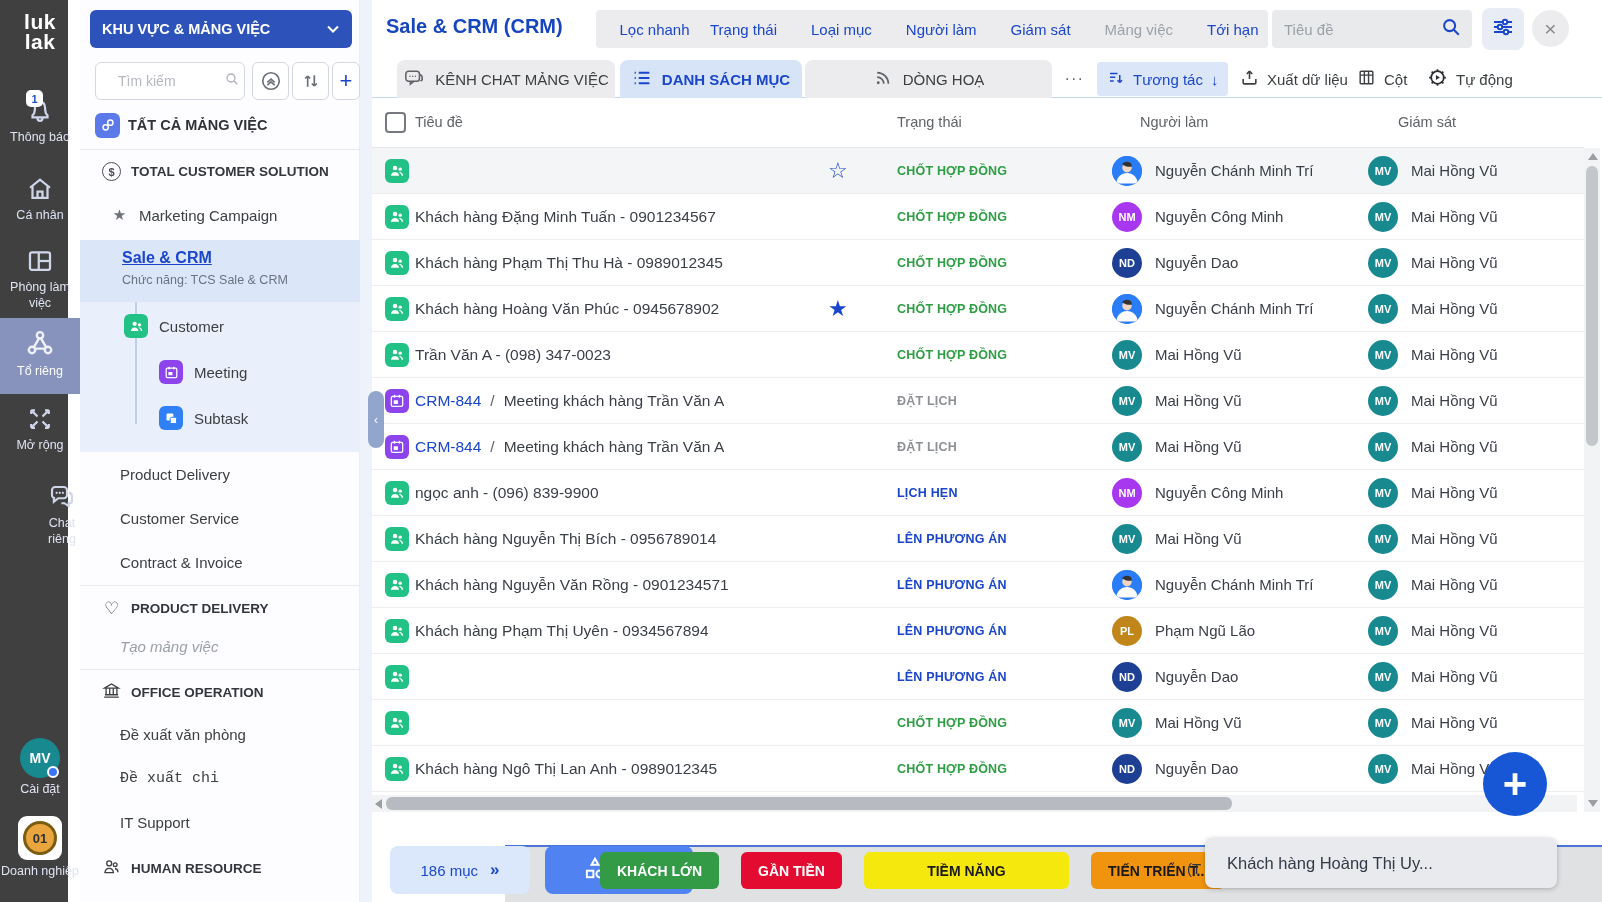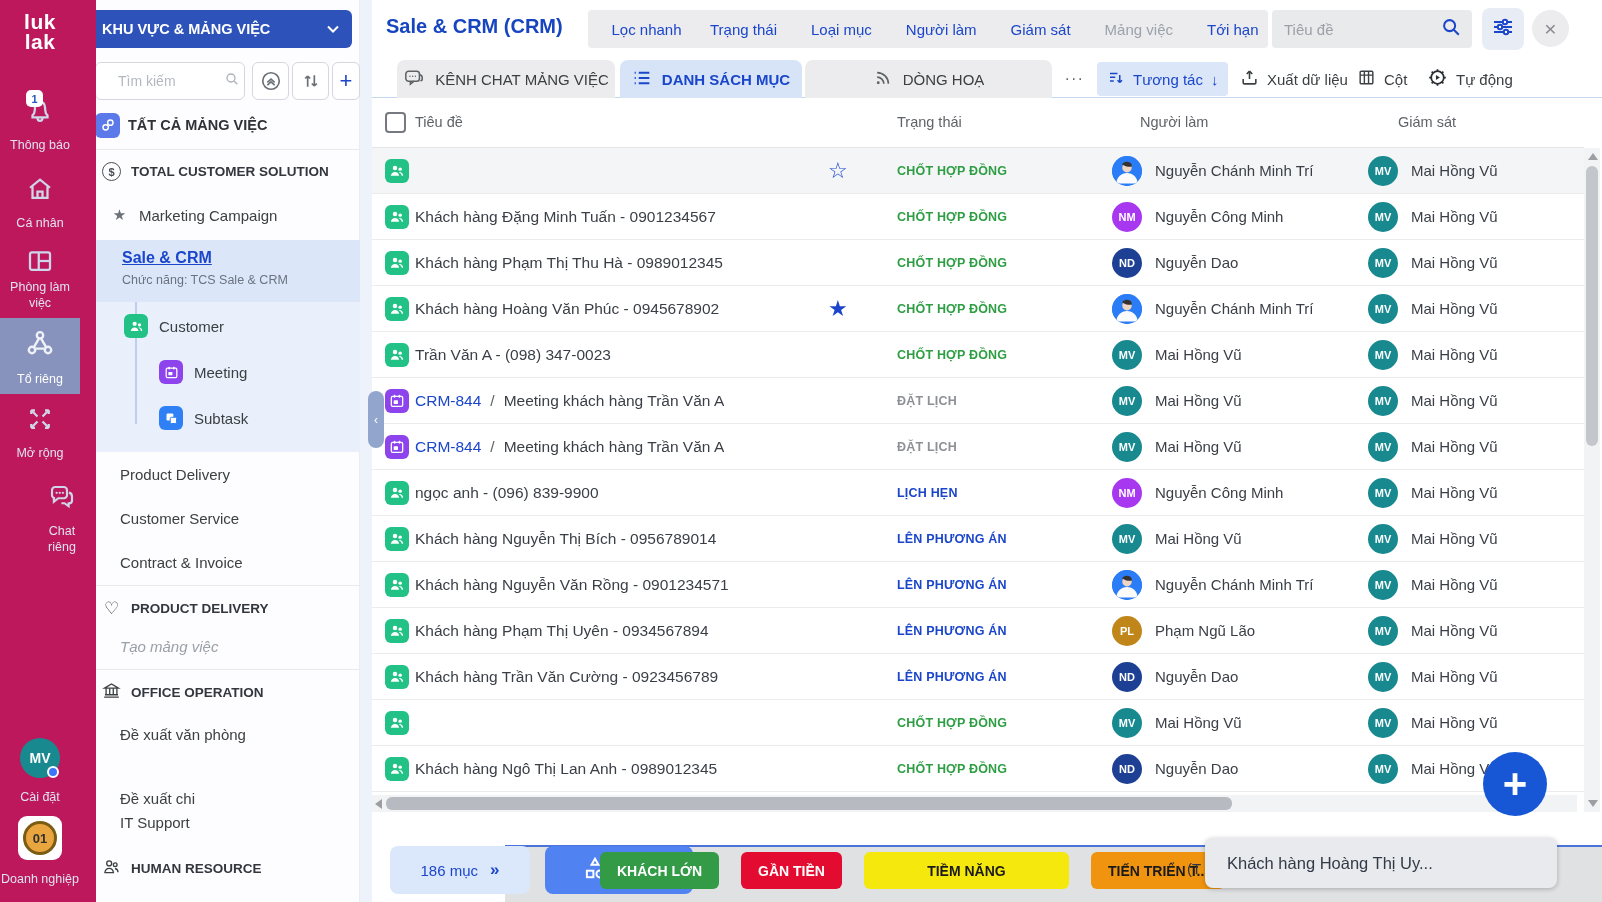--- a/index.html
+++ b/index.html
@@ -1,22 +1,22 @@
 <!DOCTYPE html>
 <html><head>
 <meta charset="utf-8">
 <style>
   html,body{margin:0;padding:0;background:#fff;}
   *{box-sizing:border-box;font-family:"Liberation Sans","DejaVu Sans",sans-serif;}
   .app{position:relative;width:1602px;height:902px;overflow:hidden;background:#fff;}
 
   
-  .rail{position:absolute;left:0;top:0;width:96px;height:902px;background:#be185d;z-index:30;}
+  .rail{position:absolute;left:0;top:0;width:68px;height:902px;background:#404040;z-index:30;}
   .rail-item{position:absolute;left:0;width:80px;text-align:center;color:#dfe3f2;cursor:pointer;}
-  .rail-item .lbl{font-size:12.5px;line-height:1.25;display:block;margin-top:12px;}
+  .rail-item .lbl{font-size:12.5px;line-height:1.25;display:block;margin-top:4px;}
   .rail-item svg{display:block;margin:0 auto;}
   .logo{position:absolute;top:12px;left:0;width:80px;color:#fff;font-weight:bold;font-size:21px;line-height:.95;text-align:center;letter-spacing:.5px;}
   .badge{position:absolute;top:-6px;right:14px;min-width:17px;height:17px;background:#fff;color:#2456c4;font-size:11px;font-weight:bold;border-radius:5px;display:flex;align-items:center;justify-content:center;padding:0 3px;}
   .av-mini{width:40px;height:40px;border-radius:50%;background:#17898f;color:#fff;font-weight:bold;font-size:14px;display:flex;align-items:center;justify-content:center;margin:0 auto;position:relative;}
   .biz{width:44px;height:44px;background:#fff;border-radius:9px;margin:0 auto;display:flex;align-items:center;justify-content:center;}
   .biz .c01{width:34px;height:34px;border-radius:50%;background:#e9a63f;border:3px solid #7a5c13;color:#303030;font-weight:bold;font-size:13px;display:flex;align-items:center;justify-content:center;}
 
   
   .sidebar{position:absolute;left:80px;top:0;width:280px;height:902px;background:#fdfdff;border-right:1px solid #e9edf5;z-index:20;}
   .sb-head{position:absolute;left:10px;top:10px;width:262px;height:38px;background:#2d53bb;border-radius:6px;color:#fff;font-weight:bold;font-size:14.5px;display:flex;align-items:center;justify-content:space-between;padding:0 12px;cursor:pointer;}
@@ -42,21 +42,21 @@
   .italic-item{font-style:italic;color:#9aa0a6;}
 
   
   .main{position:absolute;left:360px;top:0;width:1242px;height:902px;background:#fff;}
   .gutter{position:absolute;left:0;top:0;width:12px;height:902px;background:#eef2fa;}
   .handle{position:absolute;left:8px;top:391px;width:16px;height:57px;background:#92a5cc;border-radius:8px;color:#fff;font-size:12px;display:flex;align-items:center;justify-content:center;cursor:pointer;z-index:5;}
 
   .hdr1{position:absolute;left:12px;top:0;width:1230px;height:60px;background:#fff;}
   .pg-title{position:absolute;left:14px;top:15px;font-size:20px;font-weight:bold;color:#1745c0;}
   .pill{background:#ececee;border-radius:4px;height:38px;display:flex;align-items:center;justify-content:center;color:#1b46cb;font-size:15px;cursor:pointer;}
-  .quick{position:absolute;left:216px;top:10px;width:117px;}
+  .quick{position:absolute;left:224px;top:10px;width:117px;}
   .fgroup{position:absolute;left:321px;top:10px;width:575px;height:38px;background:#ececee;border-radius:4px;display:flex;align-items:center;}
   .fgroup .f{padding:0 17px;font-size:15px;color:#1b46cb;cursor:pointer;white-space:nowrap;}
   .fgroup .sep{width:1px;height:20px;background:#d2d4d8;}
   .fgroup .disabled{color:#9aa2ac;}
   .tsearch{position:absolute;left:900px;top:10px;width:200px;height:38px;background:#e9eaec;border-radius:4px;display:flex;align-items:center;padding:0 10px;}
   .tsearch input{flex:1;border:none;outline:none;background:transparent;font-size:15px;color:#444;min-width:0;}
   .tsearch input::placeholder{color:#9aa0a6;}
   .sliders-btn{position:absolute;left:1110px;top:8px;width:42px;height:42px;background:#e8ecf5;border-radius:8px;display:flex;align-items:center;justify-content:center;cursor:pointer;}
   .close-btn{position:absolute;left:1160px;top:10px;width:37px;height:37px;background:#ececee;border-radius:50%;color:#86898f;font-size:21px;display:flex;align-items:center;justify-content:center;cursor:pointer;}
 
@@ -319,21 +319,21 @@
     <div class="sb-sec" style="top:682px;">
       <span><svg width="19" height="17" viewBox="0 0 24 22" fill="none" stroke="#3c4043" stroke-width="1.7">
             <path d="M3 8l9-5.5L21 8z"></path>
             <path d="M5 8v8M9.7 8v8M14.3 8v8M19 8v8"></path>
             <path d="M3.5 16.5h17M2.5 19.5h19"></path>
           </svg></span>
       <span>OFFICE OPERATION</span>
     </div>
 
     <div class="sb-item" style="top:726px;">Đề xuất văn phòng</div>
-    <div class="sb-item" style="top:790px;">Đề xuất chi</div>
+    <div class="sb-item" style="top:770px;font-family:Liberation Mono, monospace;">Đề xuất chi</div>
     <div class="sb-item" style="top:814px;">IT Support</div>
 
     <div class="sb-sec" style="top:858px;">
       <span><svg width="19" height="17" viewBox="0 0 24 22" fill="none" stroke="#3c4043" stroke-width="1.7">
             <circle cx="9" cy="7" r="3.2"></circle>
             <path d="M3.5 19c.4-3.6 2.6-5.6 5.5-5.6s5.1 2 5.5 5.6z"></path>
             <circle cx="16.8" cy="8.6" r="2.4"></circle>
             <path d="M16.5 13.6c2.4.3 3.8 2.2 4 4.9"></path>
           </svg></span>
       <span>HUMAN RESOURCE</span>
@@ -715,23 +715,20 @@
         </div>
         <div class="row">
           <span class="ricon" style="background:#22c186">
             <svg viewBox="0 0 24 24" width="16" height="16" fill="#fff">
               <circle cx="9" cy="7.6" r="3.4"></circle>
               <path d="M2.8 19.2c.4-3.6 3-5.6 6.2-5.6s5.8 2 6.2 5.6z"></path>
               <circle cx="16.8" cy="9.2" r="2.6"></circle>
               <path d="M14.6 14.1c2.7.4 4.2 2.6 4.4 5.1h2.2c-.2-3-1.9-5.3-4.6-5.6z"></path>
             </svg>
           </span>
-          <span class="title-wrap">
-            <span>Khách hàng Trần Văn Cường - 0923456789</span>
-          </span>
           <span class="status" style="color:#1b46cb">LÊN PHƯƠNG ÁN</span>
           <span class="who">
             <span class="av" style="background:#1e4094">ND</span>
             <span>Nguyễn Dao</span>
           </span>
           <span class="sup">
             <span class="av" style="background:#17898f">MV</span>
             <span>Mai Hồng Vũ</span>
           </span>
         </div>

